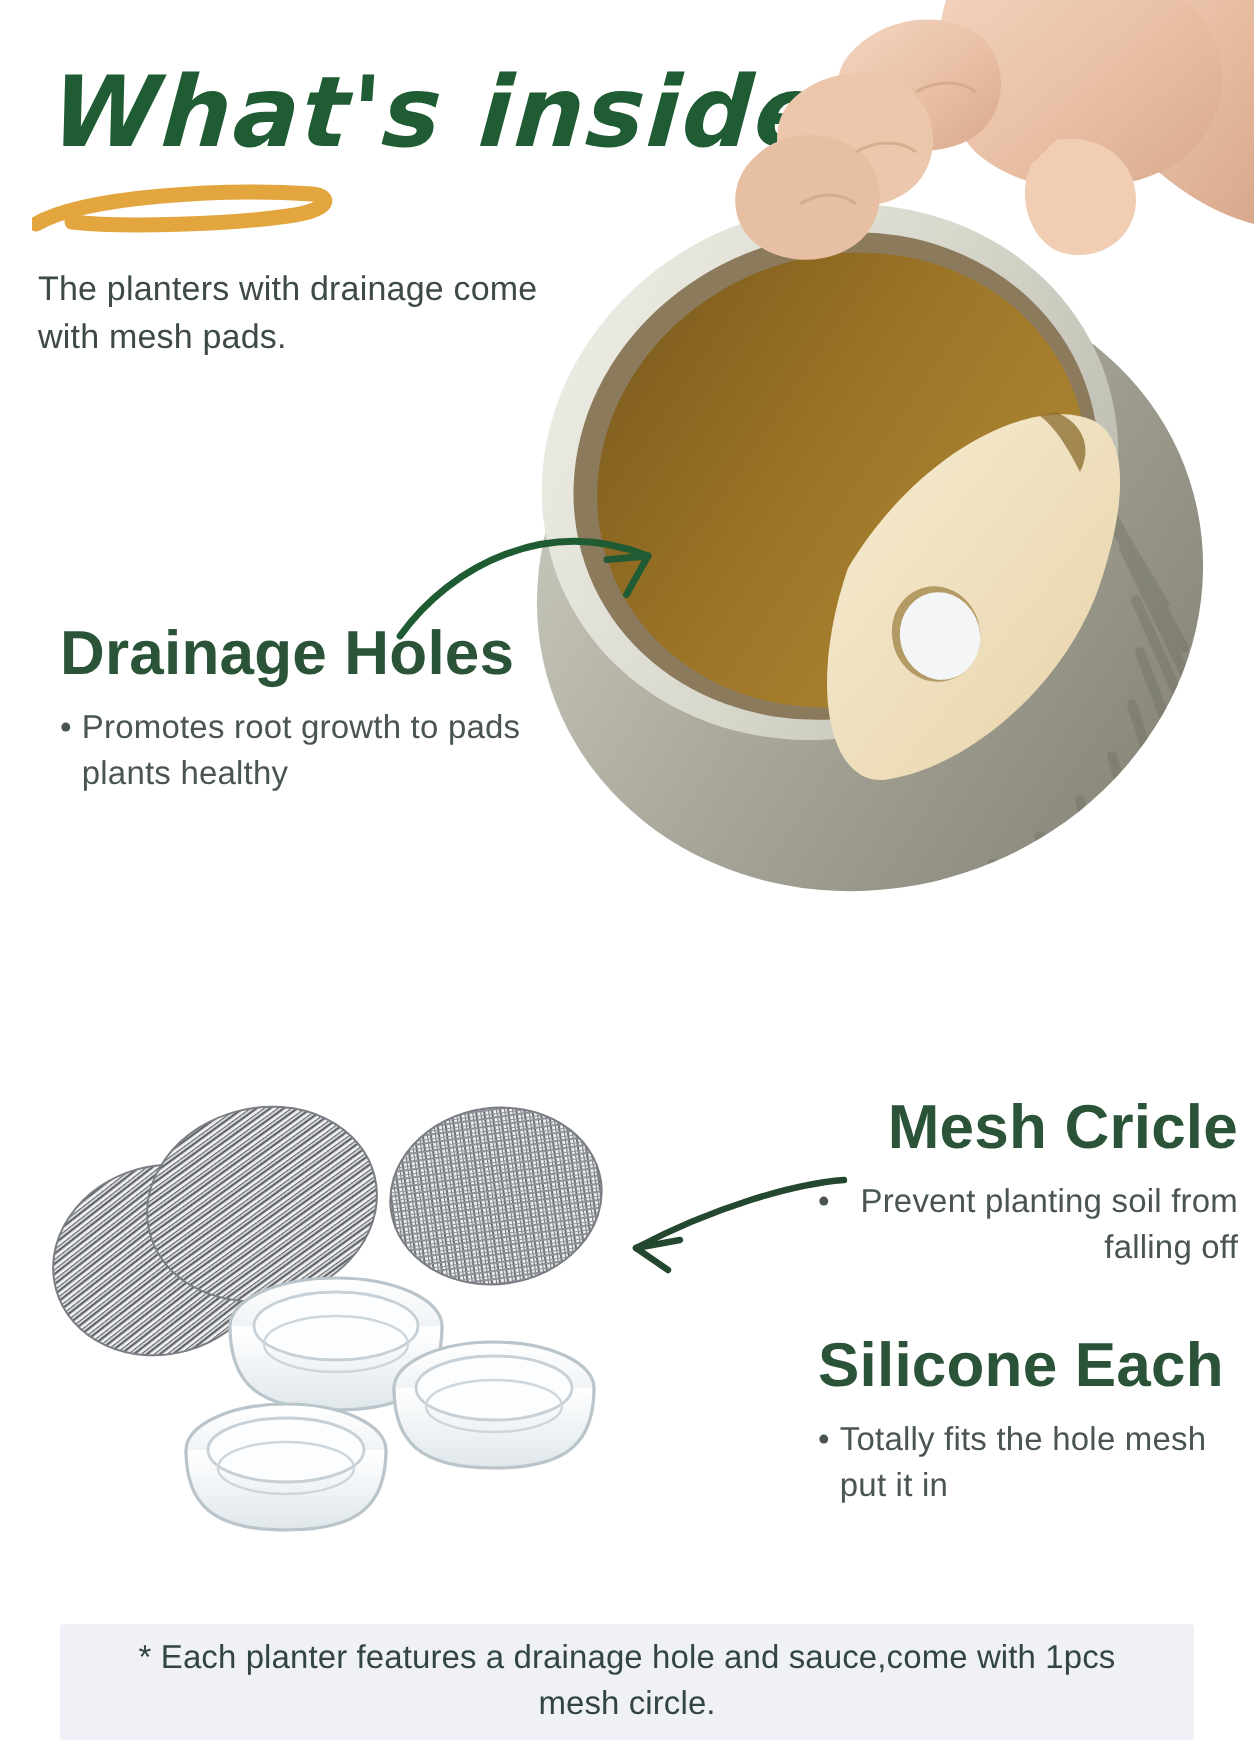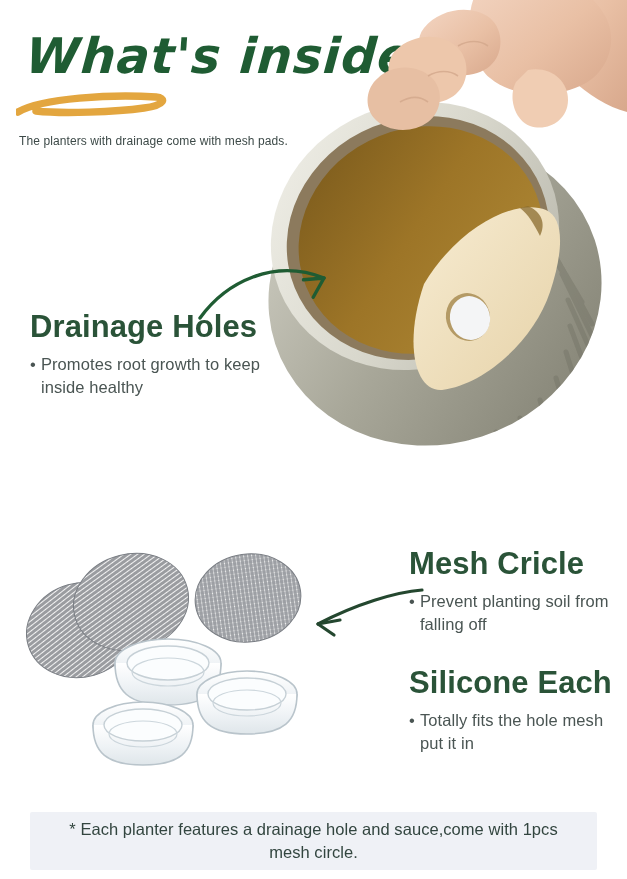--- a/index.html
+++ b/index.html
@@ -19,39 +19,39 @@
     font-style:italic;
     letter-spacing:1px;
     color:#1f5c33;
     white-space:nowrap;
     transform:skewX(-4deg);
   }
   .swoosh{position:absolute;left:16px;top:92px;width:160px;height:26px;}
 
   .intro{
     position:absolute;left:19px;top:133px;width:270px;
-    font-size:12px;line-height:1.42;color:#3d4a48;
+    font-size:17px;line-height:1.42;color:#3d4a48;
     letter-spacing:.1px;
   }
 
   
   .feat-title{
     font-size:31px;font-weight:700;color:#2a5338;
     letter-spacing:.1px;white-space:nowrap;
   }
   .feat-body{
     font-size:16.5px;line-height:1.38;color:#4a5553;
     letter-spacing:.1px;
   }
   .feat-body .bullet{margin-right:5px;}
   .feat-row{display:flex;align-items:flex-start;}
 
   #drainage-block{position:absolute;left:30px;top:309px;width:260px;}
   #drainage-block .feat-body{margin-top:8px;}
-  #mesh-block{position:absolute;left:409px;top:546px;width:210px;}
+  #mesh-block{position:absolute;left:409px;top:546px;width:210px;text-align:right;}
   #mesh-block .feat-body{margin-top:8px;}
   #plug-block{position:absolute;left:409px;top:665px;width:212px;}
   #plug-block .feat-body{margin-top:8px;}
 
   
   #pot-photo{position:absolute;left:228px;top:-8px;width:399px;height:500px;}
 
   
   #parts-photo{position:absolute;left:18px;top:533px;width:310px;height:245px;}
 
@@ -173,21 +173,21 @@
 
   <svg id="arrow-drainage" viewBox="0 0 170 86">
     <path d="M4 70 C 30 34, 78 10, 128 30" fill="none" stroke="#1f5c33" stroke-width="3.4" stroke-linecap="round"></path>
     <path d="M128 30 L126 52 M128 30 L110 40" fill="none" stroke="#1f5c33" stroke-width="3.4" stroke-linecap="round" stroke-linejoin="round" transform="rotate(24 128 30)"></path>
   </svg>
 
   <div id="drainage-block">
     <div class="feat-title">Drainage Holes</div>
     <div class="feat-row feat-body">
       <span class="bullet">•</span>
-      <span>Promotes root growth to keep inside healthy</span>
+      <span>Promotes root growth to pads plants healthy</span>
     </div>
   </div>
 
   <svg id="parts-photo" viewBox="0 0 310 245">
     <defs>
       <pattern id="meshPat" width="4" height="4" patternUnits="userSpaceOnUse">
         <rect width="4" height="4" fill="#f2f2f2"></rect>
         <path d="M0 0 L0 4 M2 0 L2 4" stroke="#6c7075" stroke-width="1.1"></path>
         <path d="M0 0 L4 0 M0 2 L4 2" stroke="#8e9298" stroke-width="0.9"></path>
       </pattern>

